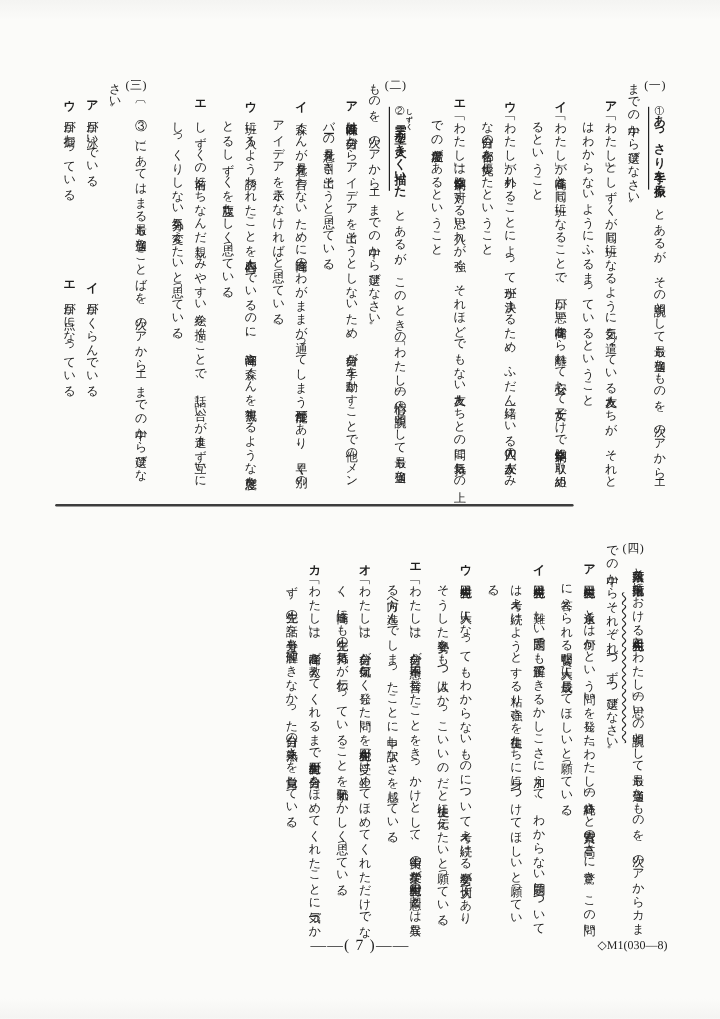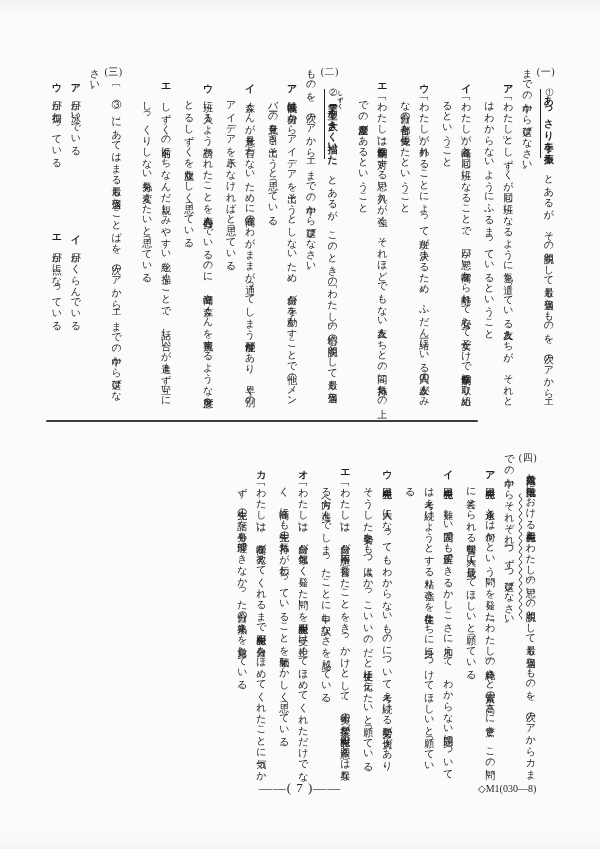--- a/index.html
+++ b/index.html
@@ -68,21 +68,21 @@
   }
   .footer-pagenum {
     position: absolute;
     top: 780px; left: 0; right: 0;
     text-align: center;
     font-size: 13px;
     letter-spacing: 1px;
   }
   .footer-code {
     position: absolute;
-    top: 783px; left: 478px;
+    top: 783px; left: 498px;
     font-size: 10px;
   }
 </style>
 </head>
 <body>
 
 <div class="page">
 
   <div class="vblock top-block">
 

